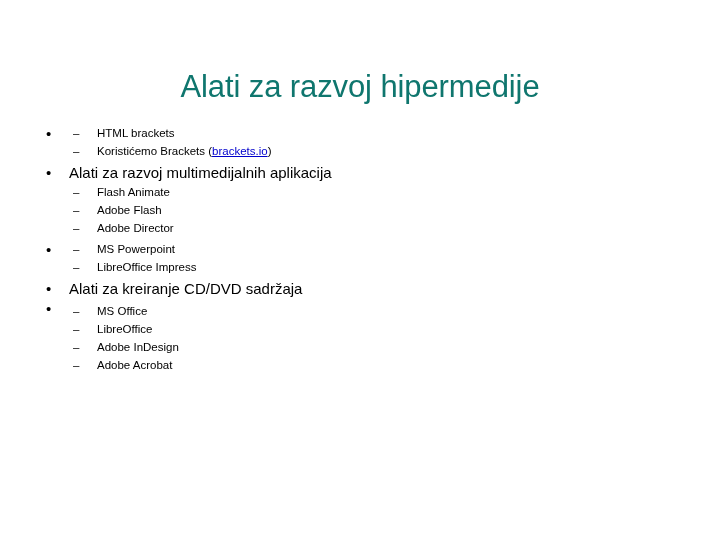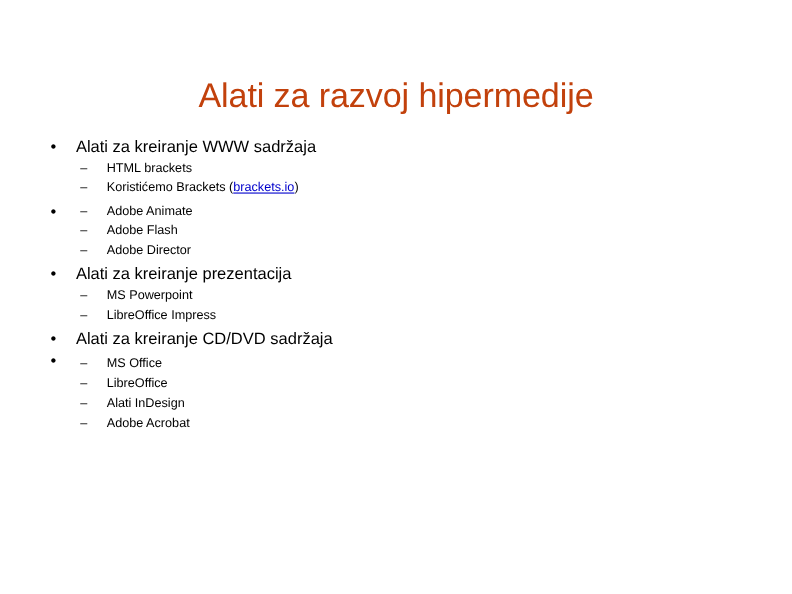--- a/index.html
+++ b/index.html
@@ -27,21 +27,21 @@
   #slide-title {
     position: absolute;
     left: 0;
     top: 48px;
     width: 720px;
     text-align: center;
     font-size: 31px;
     font-weight: 400;
     line-height: 36px;
     letter-spacing: -0.1px;
-    color: #c2410c;
+    color: #0f766e;
     white-space: nowrap;
   }
 
   
   #slide-body {
     position: absolute;
     left: 40px;
     top: 124px;
     width: 640px;
   }
@@ -98,56 +98,55 @@
 
 <div id="slide">
 
   <h1 id="slide-title">Alati za razvoj hipermedije</h1>
 
   <div id="slide-body">
 
     <div class="group">
       <div class="lvl1">
         <span class="marker">•</span>
-        <span>Alati za kreiranje WWW sadržaja</span>
       </div>
       <div class="lvl2">
         <span class="marker">–</span>
         <span>HTML brackets</span>
       </div>
       <div class="lvl2">
         <span class="marker">–</span>
         <span>Koristićemo Brackets (</span><a class="extlink" href="#">brackets.io</a><span>)</span>
       </div>
       <div class="gap-after-sub"></div>
     </div>
 
     <div class="group">
       <div class="lvl1">
         <span class="marker">•</span>
+        <span>Alati za razvoj multimedijalnih aplikacija</span>
       </div>
       <div class="lvl2">
         <span class="marker">–</span>
-        <span>Adobe Animate</span>
+        <span>Flash Animate</span>
       </div>
       <div class="lvl2">
         <span class="marker">–</span>
         <span>Adobe Flash</span>
       </div>
       <div class="lvl2">
         <span class="marker">–</span>
         <span>Adobe Director</span>
       </div>
       <div class="gap-after-sub"></div>
     </div>
 
     <div class="group">
       <div class="lvl1">
         <span class="marker">•</span>
-        <span>Alati za kreiranje prezentacija</span>
       </div>
       <div class="lvl2">
         <span class="marker">–</span>
         <span>MS Powerpoint</span>
       </div>
       <div class="lvl2">
         <span class="marker">–</span>
         <span>LibreOffice Impress</span>
       </div>
       <div class="gap-after-sub"></div>
@@ -168,21 +167,21 @@
       <div class="lvl2">
         <span class="marker">–</span>
         <span>MS Office</span>
       </div>
       <div class="lvl2">
         <span class="marker">–</span>
         <span>LibreOffice</span>
       </div>
       <div class="lvl2">
         <span class="marker">–</span>
-        <span>Alati InDesign</span>
+        <span>Adobe InDesign</span>
       </div>
       <div class="lvl2">
         <span class="marker">–</span>
         <span>Adobe Acrobat</span>
       </div>
     </div>
 
   </div>
 </div>
 

